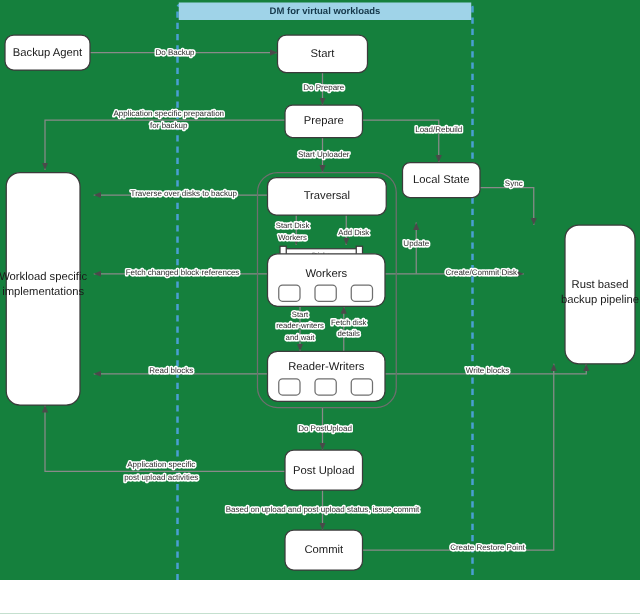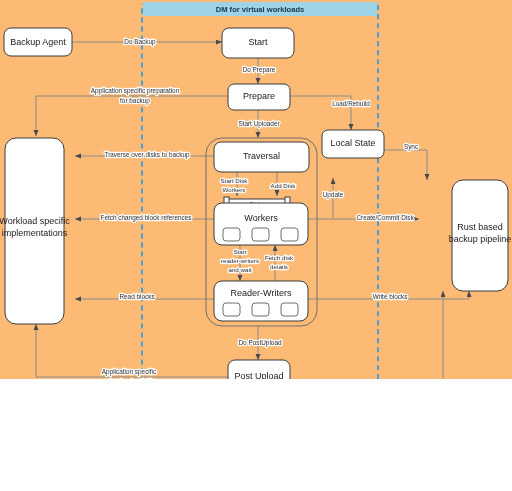--- a/index.html
+++ b/index.html
@@ -6,22 +6,22 @@
     margin: 0;
     padding: 0;
     background: #ffffff;
   }
   body {
     font-family: "Liberation Sans", sans-serif;
   }
   #diagram-root {
     position: relative;
     width: 512px;
-    height: 379px;
-    background: #fdba74;
+    height: 464px;
+    background: #15803d;
     overflow: hidden;
   }
   svg#flow {
     display: block;
     width: 512px;
     height: 491px;
   }
   .node-box {
     fill: #ffffff;
     stroke: #3b3b3b;

